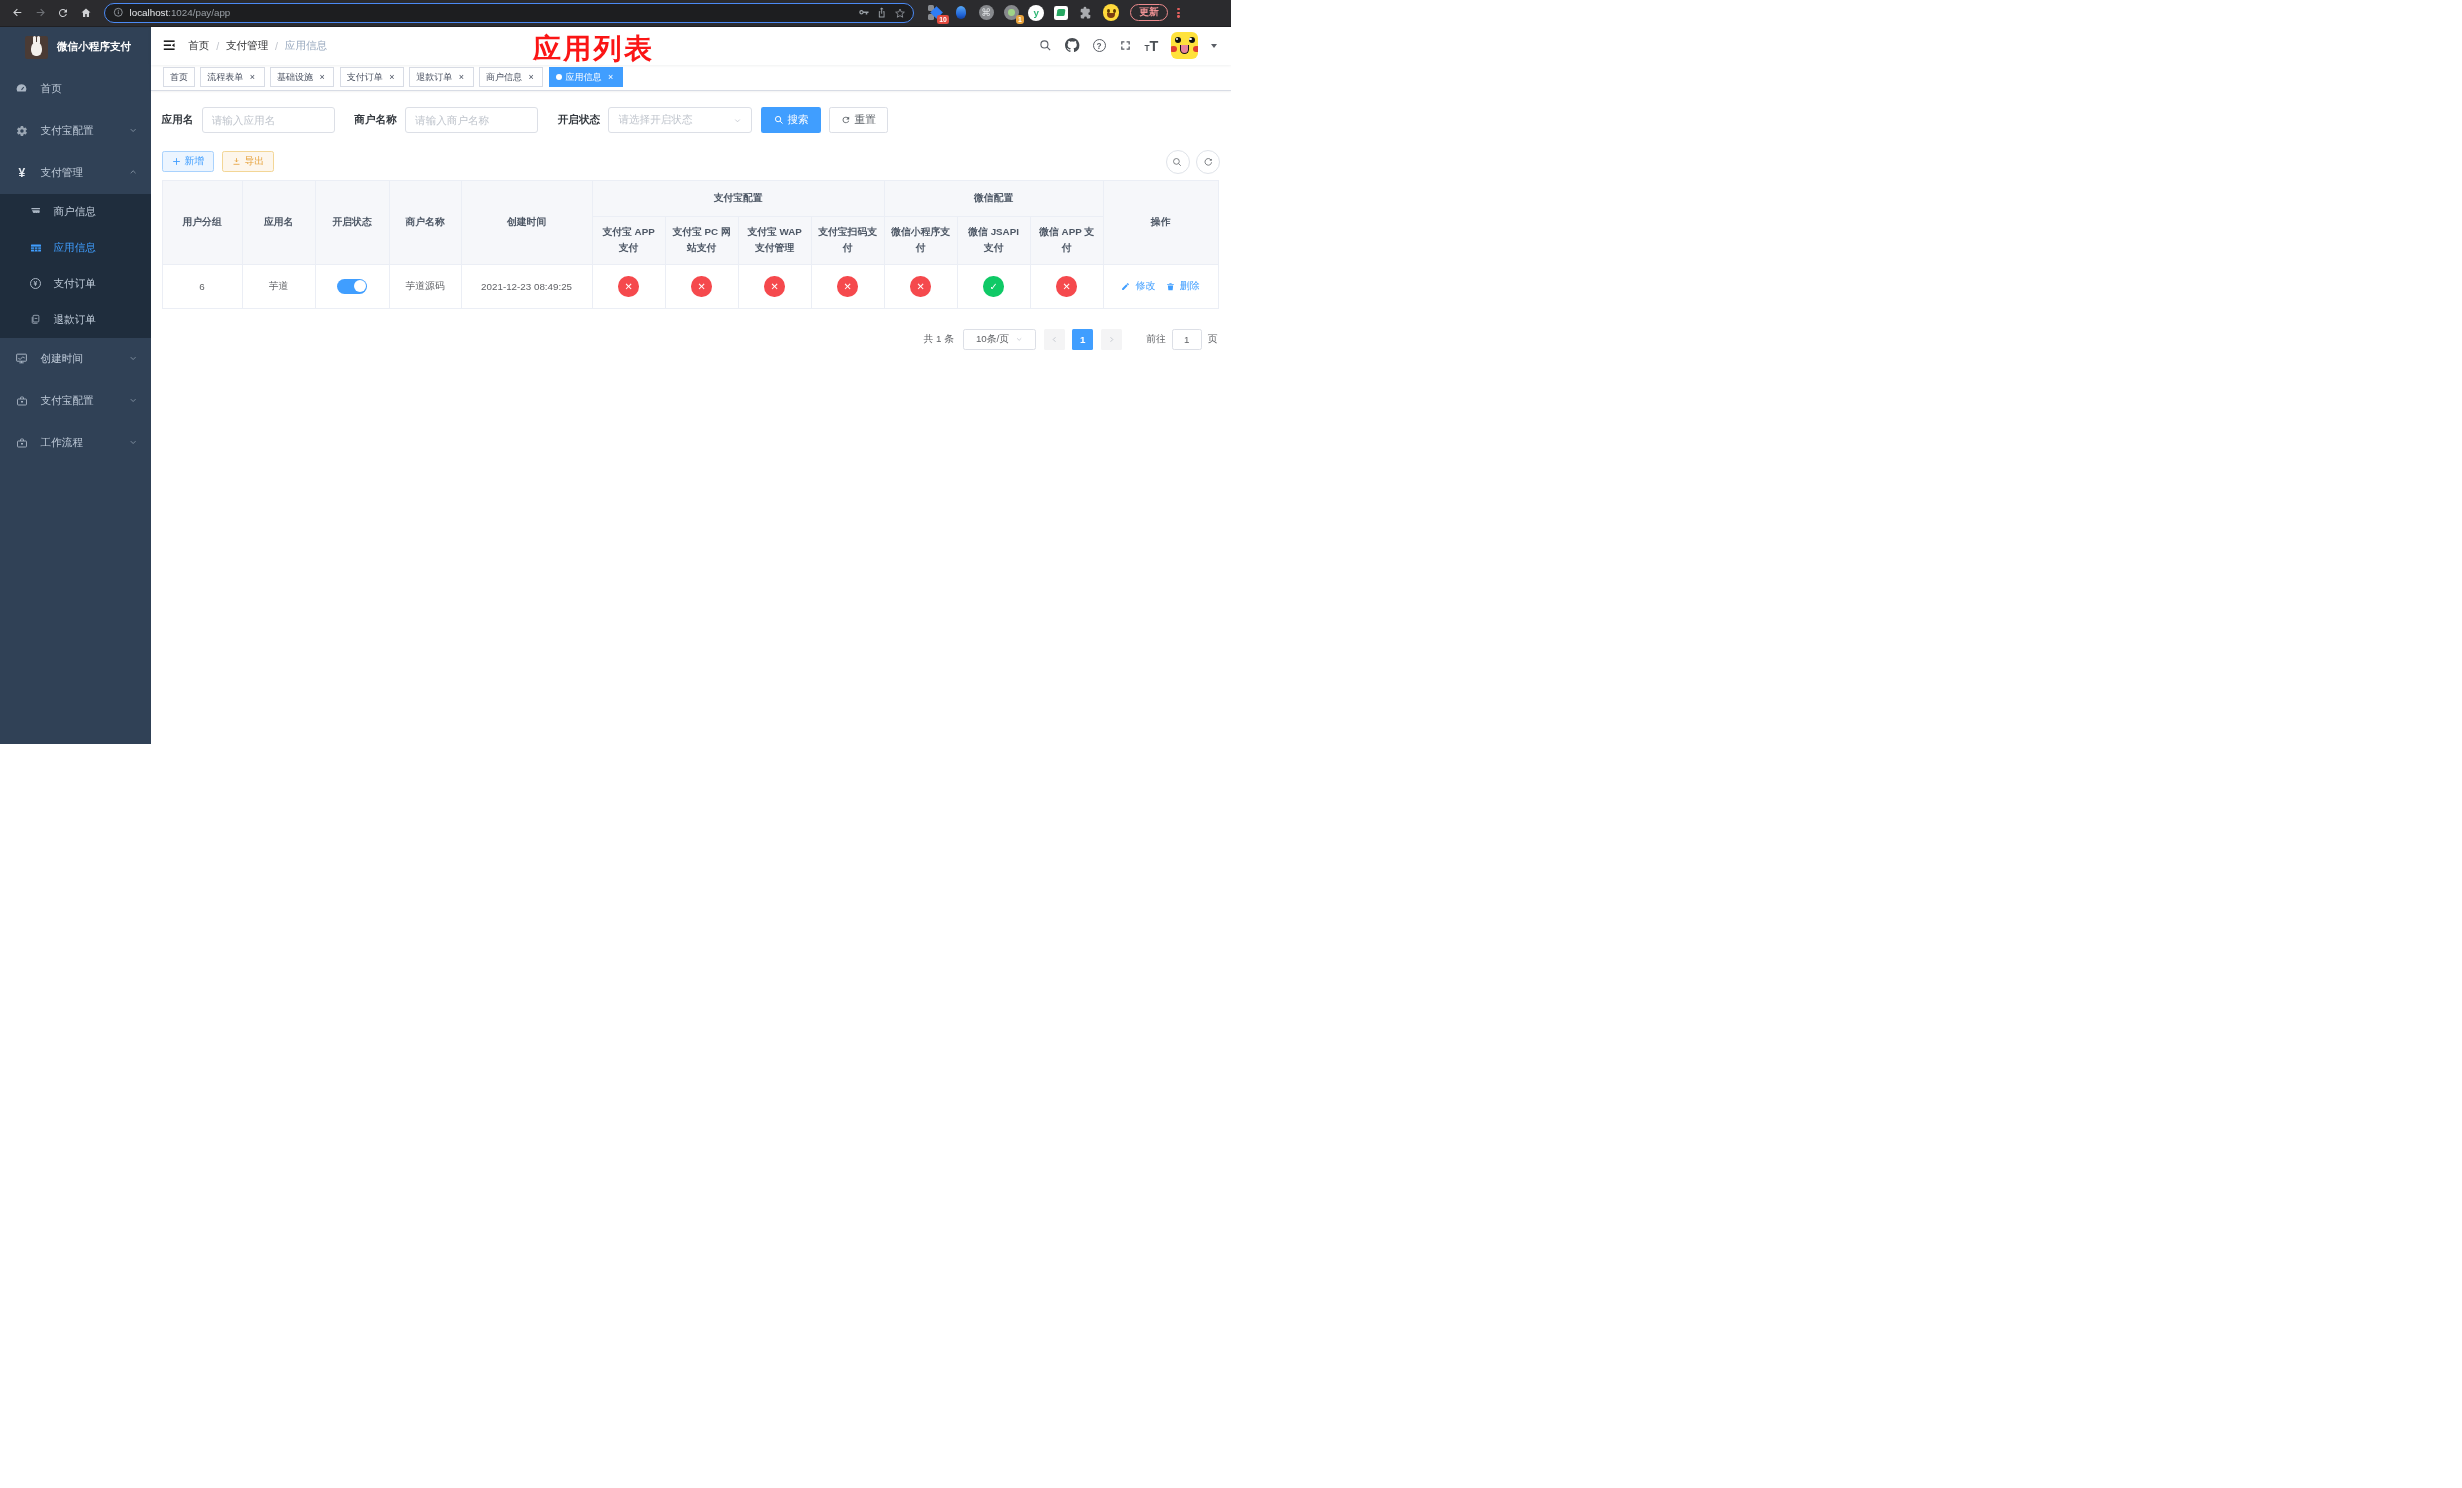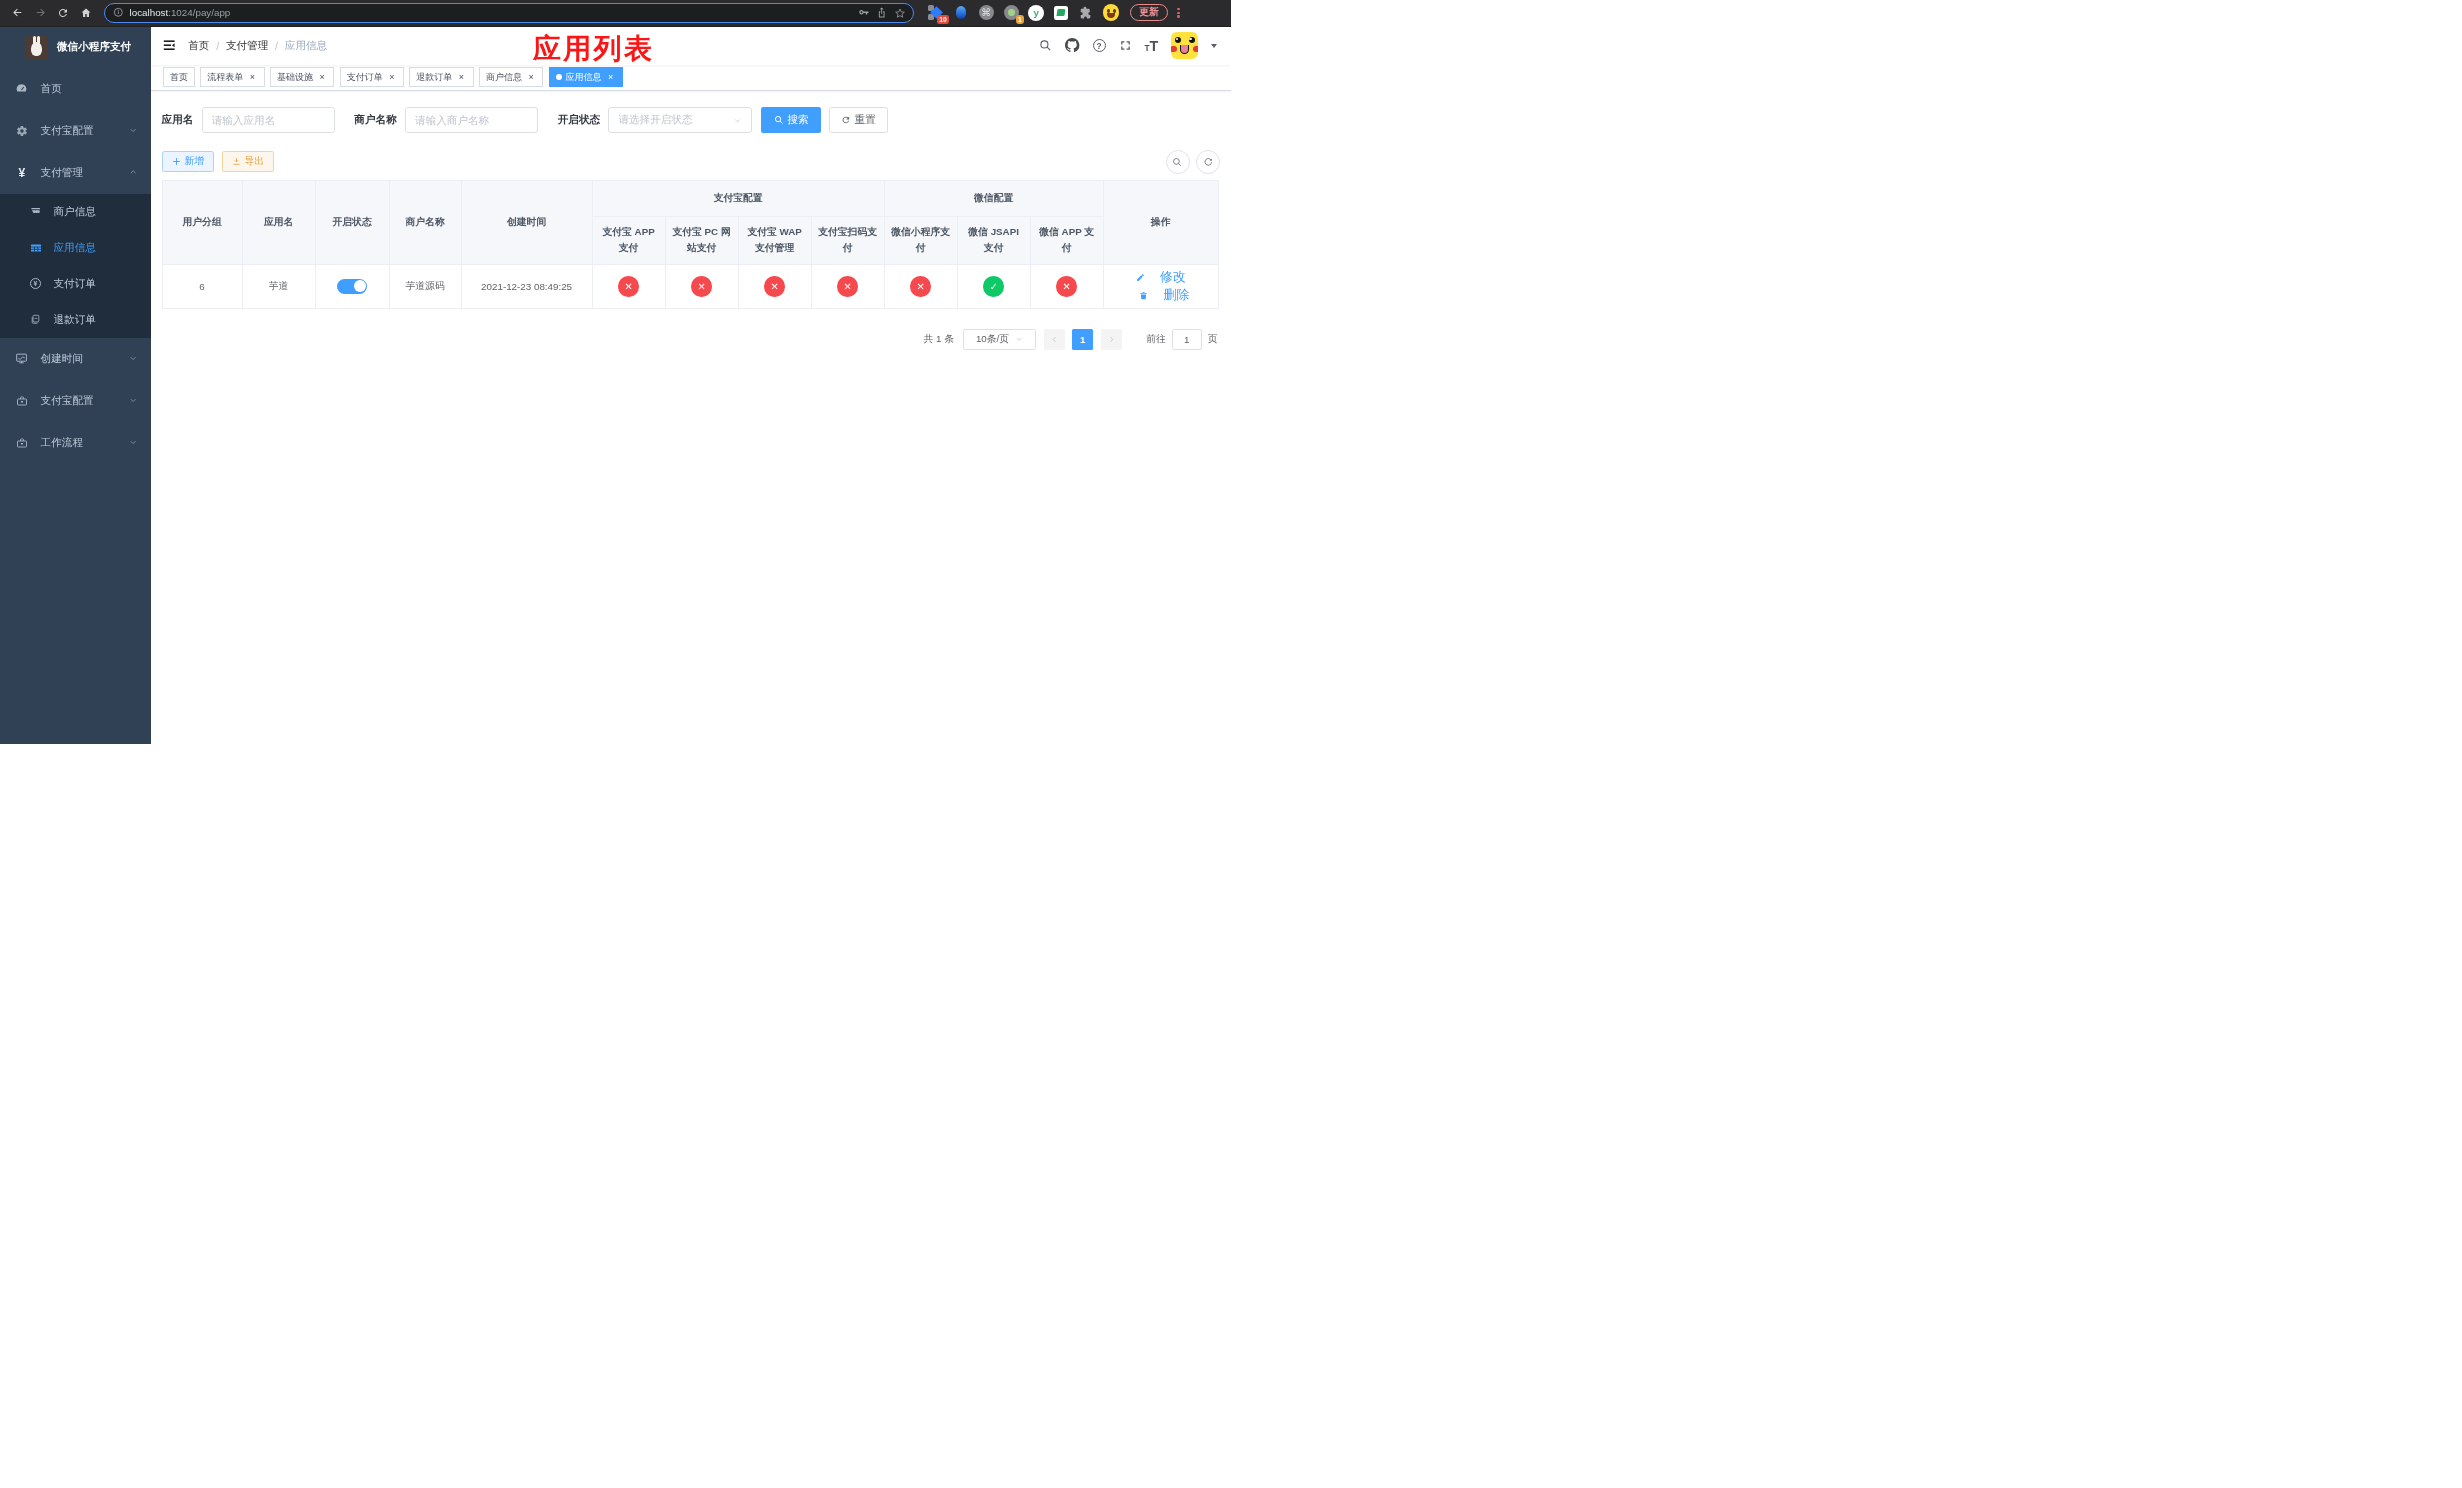--- a/index.html
+++ b/index.html
@@ -141,21 +141,21 @@
 
   .switch { width:30px; height:15px; border-radius:7.6px; background:#409eff; position:relative;
     display:inline-block; cursor:pointer; vertical-align:middle; }
   .switch .knob { position:absolute; right:1.5px; top:1.5px; width:12px; height:12px; border-radius:50%; background:#fff; }
 
   .status { width:20.4px; height:20.4px; border-radius:50%; display:inline-flex; align-items:center;
     justify-content:center; color:#fff; font-size:9.8px; font-weight:700; }
   .status.cross { background:#f5494d; }
   .status.check { background:#0fc966; }
 
-  .action-link { color:#409eff; font-size:13px; display:inline-flex; align-items:center; gap:15px; cursor:pointer; }
+  .action-link { color:#409eff; font-size:10px; display:inline-flex; align-items:center; gap:5px; cursor:pointer; }
   .action-link + .action-link { margin-left:7.6px; }
 
   
   .pagination { margin-top:19.7px; display:flex; align-items:center; justify-content:flex-end; gap:7.6px;
     font-size:9.8px; color:#606266; width:1056px; }
   .pg-total { margin-right:1.5px; }
   .pg-size { width:73px; height:21px; border:0.8px solid #dcdfe6; border-radius:2.3px; display:flex;
     align-items:center; justify-content:center; gap:6px; cursor:pointer; color:#606266; }
   .pg-btn { width:21px; height:21px; background:#f4f4f5; border-radius:1.5px; display:flex; align-items:center;
     justify-content:center; color:#c0c4cc; cursor:pointer; }

